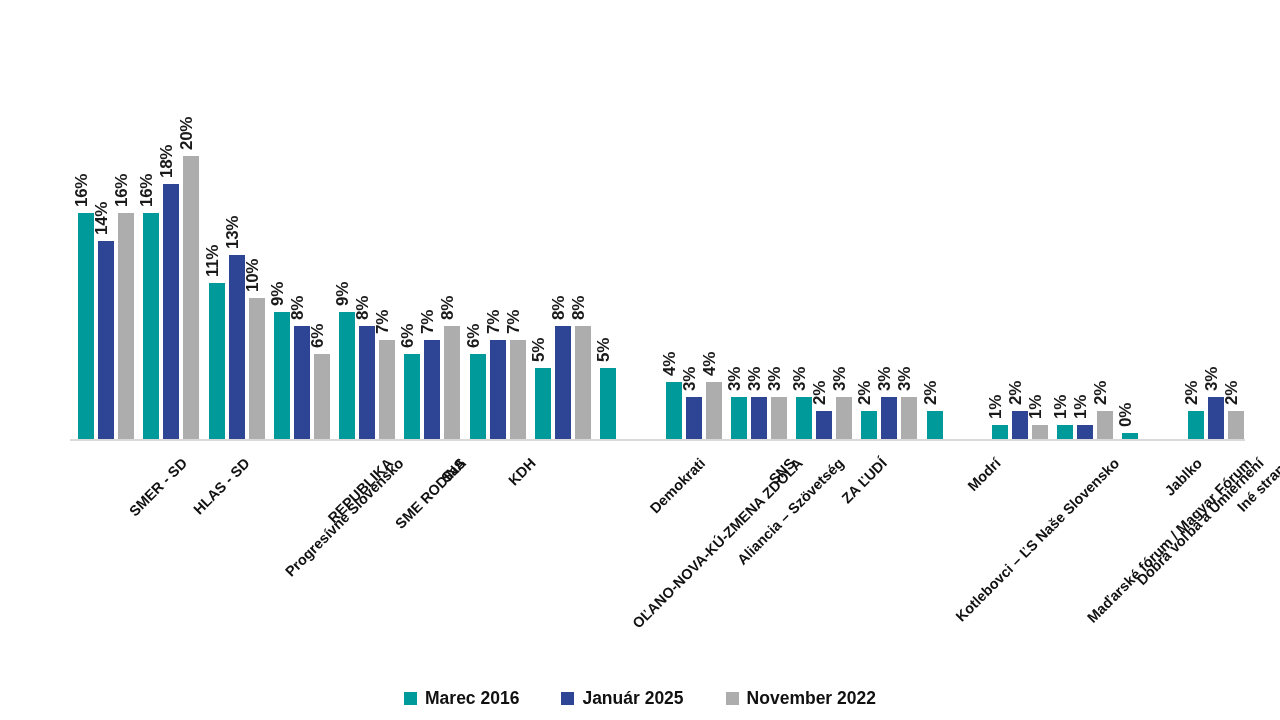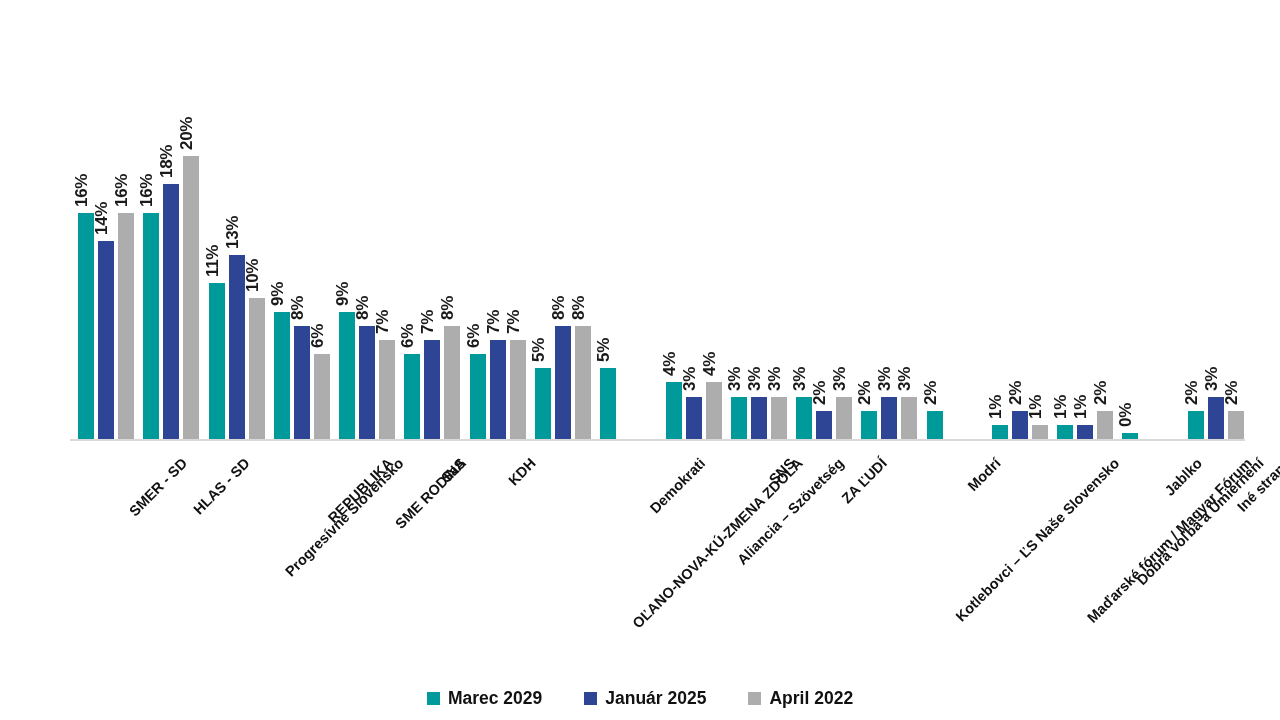--- a/index.html
+++ b/index.html
@@ -283,26 +283,26 @@
       <div class="cat" style="left: 952.611px; top: 14px;">Modrí</div>
       <div class="cat" style="left: 1017.89px; top: 14px;">Maďarské fórum / Magyar Fórum</div>
       <div class="cat" style="left: 1083.17px; top: 14px;">Dobrá voľba a Umiernení</div>
       <div class="cat" style="left: 1148.44px; top: 14px;">Jablko</div>
       <div class="cat" style="left: 1213.72px; top: 14px;">Iné strany</div>
     </div>
 
   <div id="legend">
       <div class="legend-item">
         <span class="legend-swatch" style="background: rgb(0, 154, 155);"></span>
-        <span class="legend-text">Marec 2029</span>
+        <span class="legend-text">Marec 2016</span>
       </div>
       <div class="legend-item">
         <span class="legend-swatch" style="background: rgb(46, 68, 148);"></span>
         <span class="legend-text">Január 2025</span>
       </div>
       <div class="legend-item">
         <span class="legend-swatch" style="background: rgb(173, 173, 173);"></span>
-        <span class="legend-text">April 2022</span>
+        <span class="legend-text">November 2022</span>
       </div>
     </div>
 
 
 </div>
 
 </body></html>

